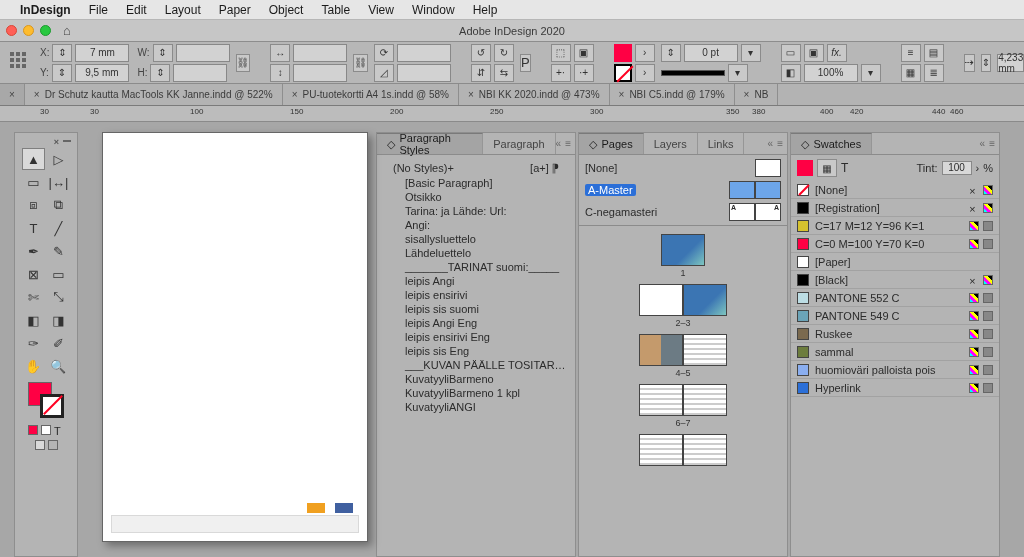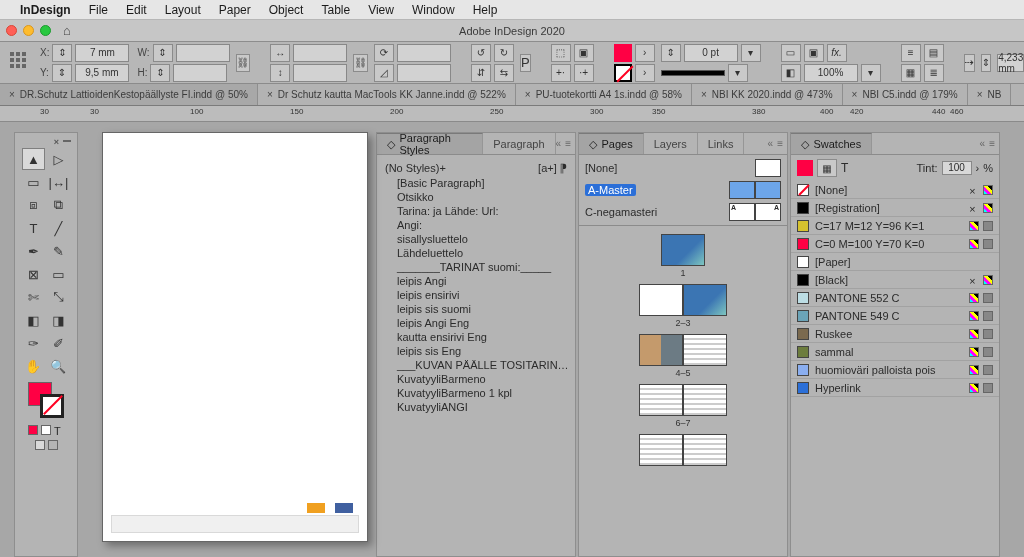--- a/index.html
+++ b/index.html
@@ -86,21 +86,21 @@
 
 .panel-title{height:22px;border-bottom:1px solid #8b8b8b;display:flex;align-items:center;font-size:11px;color:#444}
 .panel-tab{padding:0 10px;height:100%;display:flex;align-items:center;border-right:1px solid #969696}
 .panel-tab.active{background:#a4a4a4;border-top:1px solid #7a7a7a;color:#1b1b1b}
 .panel-tab .pre{margin-right:4px}
 .panel-menu{margin-left:auto;padding-right:4px;display:flex;gap:4px;font-size:10px;color:#666}
 .panel-menu span{cursor:default}
 .panel-body{flex:1;overflow:hidden;font-size:11px}
 
 
-.pstyles{padding:4px 0}
+.pstyles{padding:4px 8px}
 .ps-hdr{display:flex;align-items:center;justify-content:space-between;padding:1px 8px;color:#2b2b2b}
 .ps-row{padding:1px 0 1px 20px;color:#2b2b2b;white-space:nowrap;overflow:hidden;text-overflow:ellipsis}
 
 
 .pages-top{padding:4px 6px;display:flex;flex-direction:column;gap:4px}
 .pages-row{display:flex;align-items:center;justify-content:space-between}
 .pages-row .mthumb{display:flex;gap:0}
 .pages-row .mthumb span{width:26px;height:18px;border:1px solid #444;background:#fff}
 .pages-row.sel .mthumb span{background:#6da6ea}
 .pages-row.sel .mlabel{background:#2b6fd8;color:#fff;padding:0 3px;border-radius:2px}
@@ -281,21 +281,20 @@
   <div class="sep"></div>
   <span class="icon-btn" style="font-size:11px">⇢</span>
   <span class="icon-btn">⇕</span>
   <span class="fld" style="width:60px">4,233 mm</span>
 
 </div>
 
 <div id="doctabs">
   <div class="tab active">
       <span class="x">×</span>
-      <span>DR.Schutz LattioidenKestopäällyste FI.indd @ 50%</span>
     </div>
   <div class="tab">
       <span class="x">×</span>
       <span>Dr Schutz kautta MacTools KK Janne.indd @ 522%</span>
     </div>
   <div class="tab">
       <span class="x">×</span>
       <span>PU-tuotekortti A4 1s.indd @ 58%</span>
     </div>
   <div class="tab">
@@ -313,21 +312,21 @@
 </div>
 
 <div id="ruler">
   <span style="left:40px">30</span>
   <span style="left:90px">30</span>
   <span style="left:190px">100</span>
   <span style="left:290px">150</span>
   <span style="left:390px">200</span>
   <span style="left:490px">250</span>
   <span style="left:590px">300</span>
-  <span style="left:652px">350</span>
+  <span style="left:726px">350</span>
   <span style="left:752px">380</span>
   <span style="left:820px">400</span>
   <span style="left:850px">420</span>
   <span style="left:932px">440</span>
   <span style="left:950px">460</span>
 </div>
 
 <div id="workspace">
 
   <div id="toolbox">
@@ -421,21 +420,21 @@
       <div class="ps-row">Otsikko</div>
       <div class="ps-row">Tarina: ja Lähde: Url:</div>
       <div class="ps-row">Angi:</div>
       <div class="ps-row">sisallysluettelo</div>
       <div class="ps-row">Lähdeluettelo</div>
       <div class="ps-row">_______TARINAT suomi:_____</div>
       <div class="ps-row">leipis Angi</div>
       <div class="ps-row">leipis ensirivi</div>
       <div class="ps-row">leipis sis suomi</div>
       <div class="ps-row">leipis Angi Eng</div>
-      <div class="ps-row">kautta ensirivi Eng</div>
+      <div class="ps-row">leipis ensirivi Eng</div>
       <div class="ps-row">leipis sis Eng</div>
       <div class="ps-row">___KUVAN PÄÄLLE TOSITARINA___</div>
       <div class="ps-row">KuvatyyliBarmeno</div>
       <div class="ps-row">KuvatyyliBarmeno 1 kpl</div>
       <div class="ps-row">KuvatyyliANGI</div>
     </div>
   </div>
 
   <div class="panelCol" id="col2">
     <div class="panel-title">

